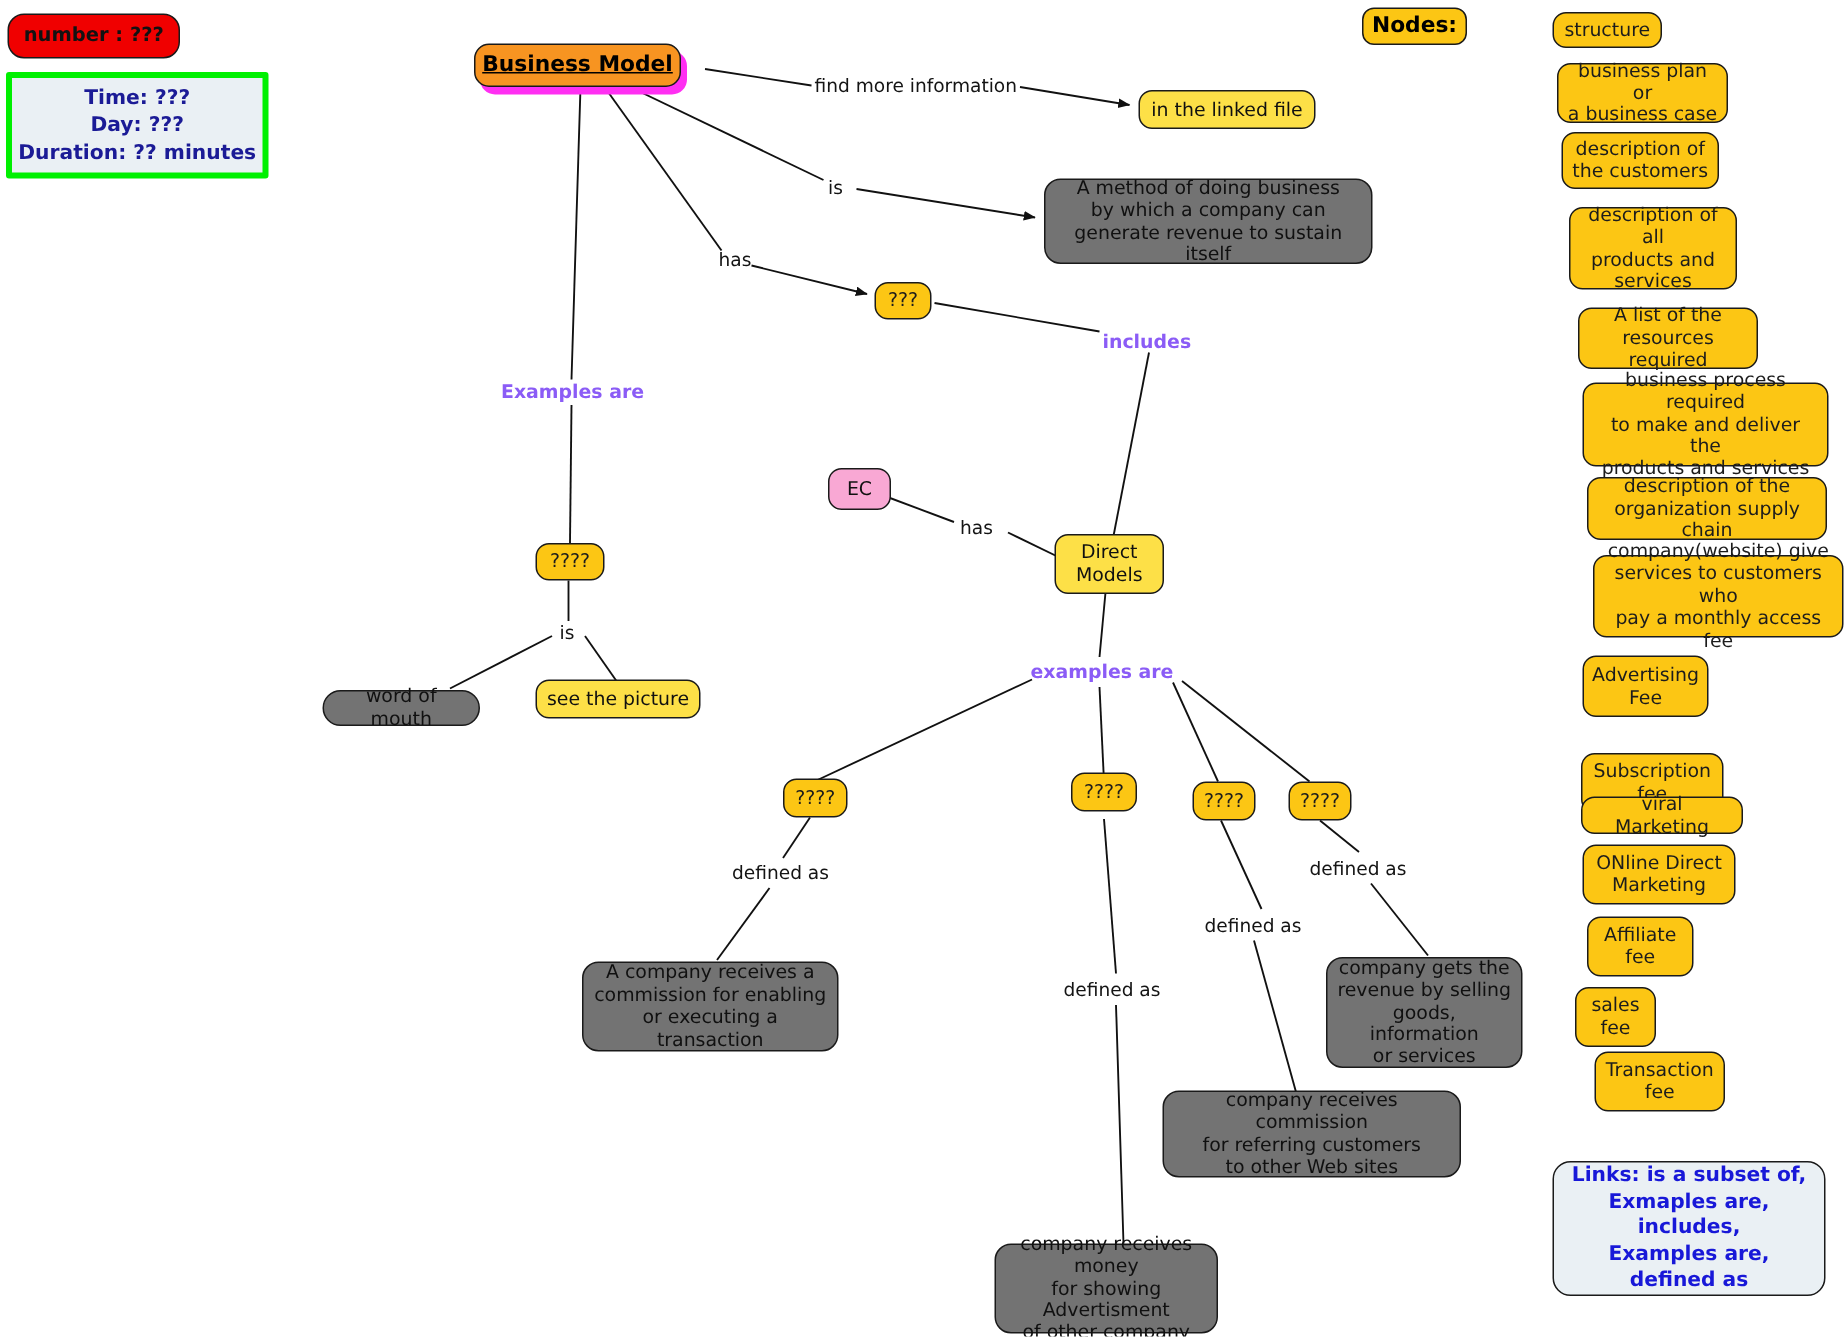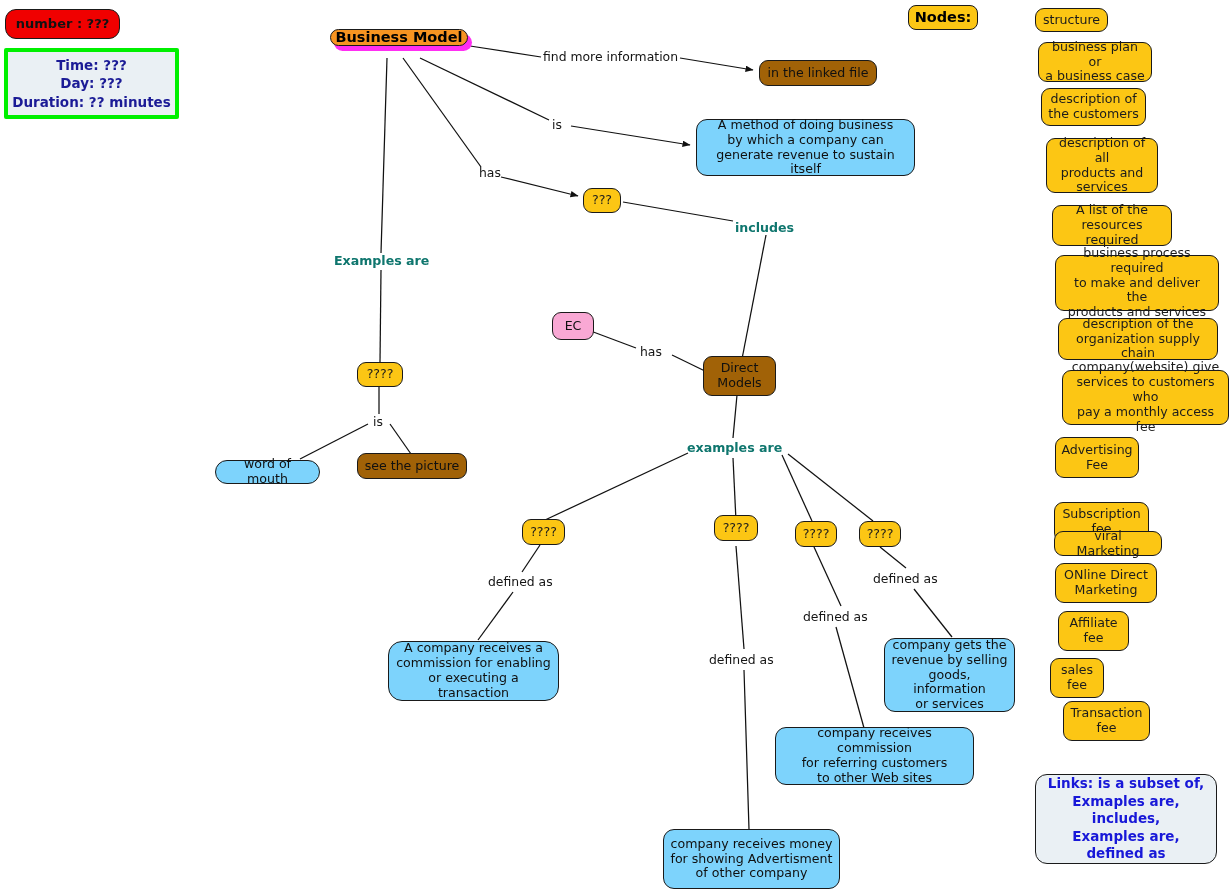--- a/index.html
+++ b/index.html
@@ -35,34 +35,34 @@
     text-align: center;
     line-height: 1.18;
     display: flex;
     align-items: center;
     justify-content: center;
     white-space: pre-line;
     z-index: 5;
   }
   
   .n-concept {            
-    background: #7dd3fc;
+    background: #737373;
     color: #101010;
     font-size: 12.6px;
     border-radius: 11px;
     padding: 4px 6px;
   }
   .n-amber {              
     background: #fcc614;
     color: #1c1c1c;
     font-size: 12.6px;
     padding: 3px 6px;
   }
   .n-cyan {
-    background: #a16207;
+    background: #fde047;
     color: #101010;
     font-size: 12.6px;
     padding: 3px 6px;
   }
   .n-pink {
     background: #f9a8d4;
     color: #101010;
     font-size: 12.6px;
     padding: 3px 20px;
   }
@@ -110,21 +110,21 @@
   
   .elabel {
     position: absolute;
     font-size: 12.4px;
     color: #141414;
     white-space: nowrap;
     z-index: 6;
     background: transparent;
   }
   .elabel.blue {
-    color: #0f766e;
+    color: #8b5cf6;
     font-weight: bold;
     font-size: 12.6px;
   }
   .legend-col { position: absolute; }
 </style>
 </head>
 <body>
 
 <div id="canvas">
 
@@ -178,21 +178,21 @@
       <path d="M914,589 L952,637"></path>
     </g>
   </svg>
 
   <div class="node n-red" style="left:5px; top:9px; width:115px; height:30px;">number : ???</div>
 
   <div class="node n-green-frame" style="left:4px; top:48px; width:175px; height:71px;">Time: ???
 Day: ???
 Duration: ?? minutes</div>
 
-  <div class="node n-root" style="left:330px; top:29px; width:138px; height:17px;">Business Model</div>
+  <div class="node n-root" style="left:316px; top:29px; width:138px; height:29px;text-decoration:underline;">Business Model</div>
 
   <div class="node n-cyan" style="left:759px; top:60px; width:118px; height:26px;">in the linked file</div>
 
   <div class="node n-concept" style="left:696px; top:119px; width:219px; height:57px;">A method of doing business
 by which a company can
 generate revenue to sustain itself</div>
 
   <div class="node n-amber" style="left:583px; top:188px; width:38px; height:25px;">???</div>
 
   <div class="node n-amber" style="left:357px; top:362px; width:46px; height:25px;">????</div>
@@ -207,25 +207,25 @@
 Models</div>
 
   <div class="node n-amber" style="left:522px; top:519px; width:43px; height:26px;">????</div>
 
   <div class="node n-amber" style="left:714px; top:515px; width:44px; height:26px;">????</div>
 
   <div class="node n-amber" style="left:795px; top:521px; width:42px; height:26px;">????</div>
 
   <div class="node n-amber" style="left:859px; top:521px; width:42px; height:26px;">????</div>
 
-  <div class="node n-concept" style="left:388px; top:641px; width:171px; height:60px;border-radius:14px;">A company receives a
+  <div class="node n-concept" style="left:388px; top:641px; width:171px; height:60px;">A company receives a
 commission for enabling
 or executing a transaction</div>
 
-  <div class="node n-concept" style="left:663px; top:829px; width:177px; height:60px;">company receives money
+  <div class="node n-concept" style="left:663px; top:829px; width:149px; height:60px;">company receives money
 for showing Advertisment
 of other company</div>
 
   <div class="node n-concept" style="left:775px; top:727px; width:199px; height:58px;">company receives commission
 for referring customers
 to other Web sites</div>
 
   <div class="node n-concept" style="left:884px; top:638px; width:131px; height:74px;">company gets the
 revenue by selling
 goods, information

